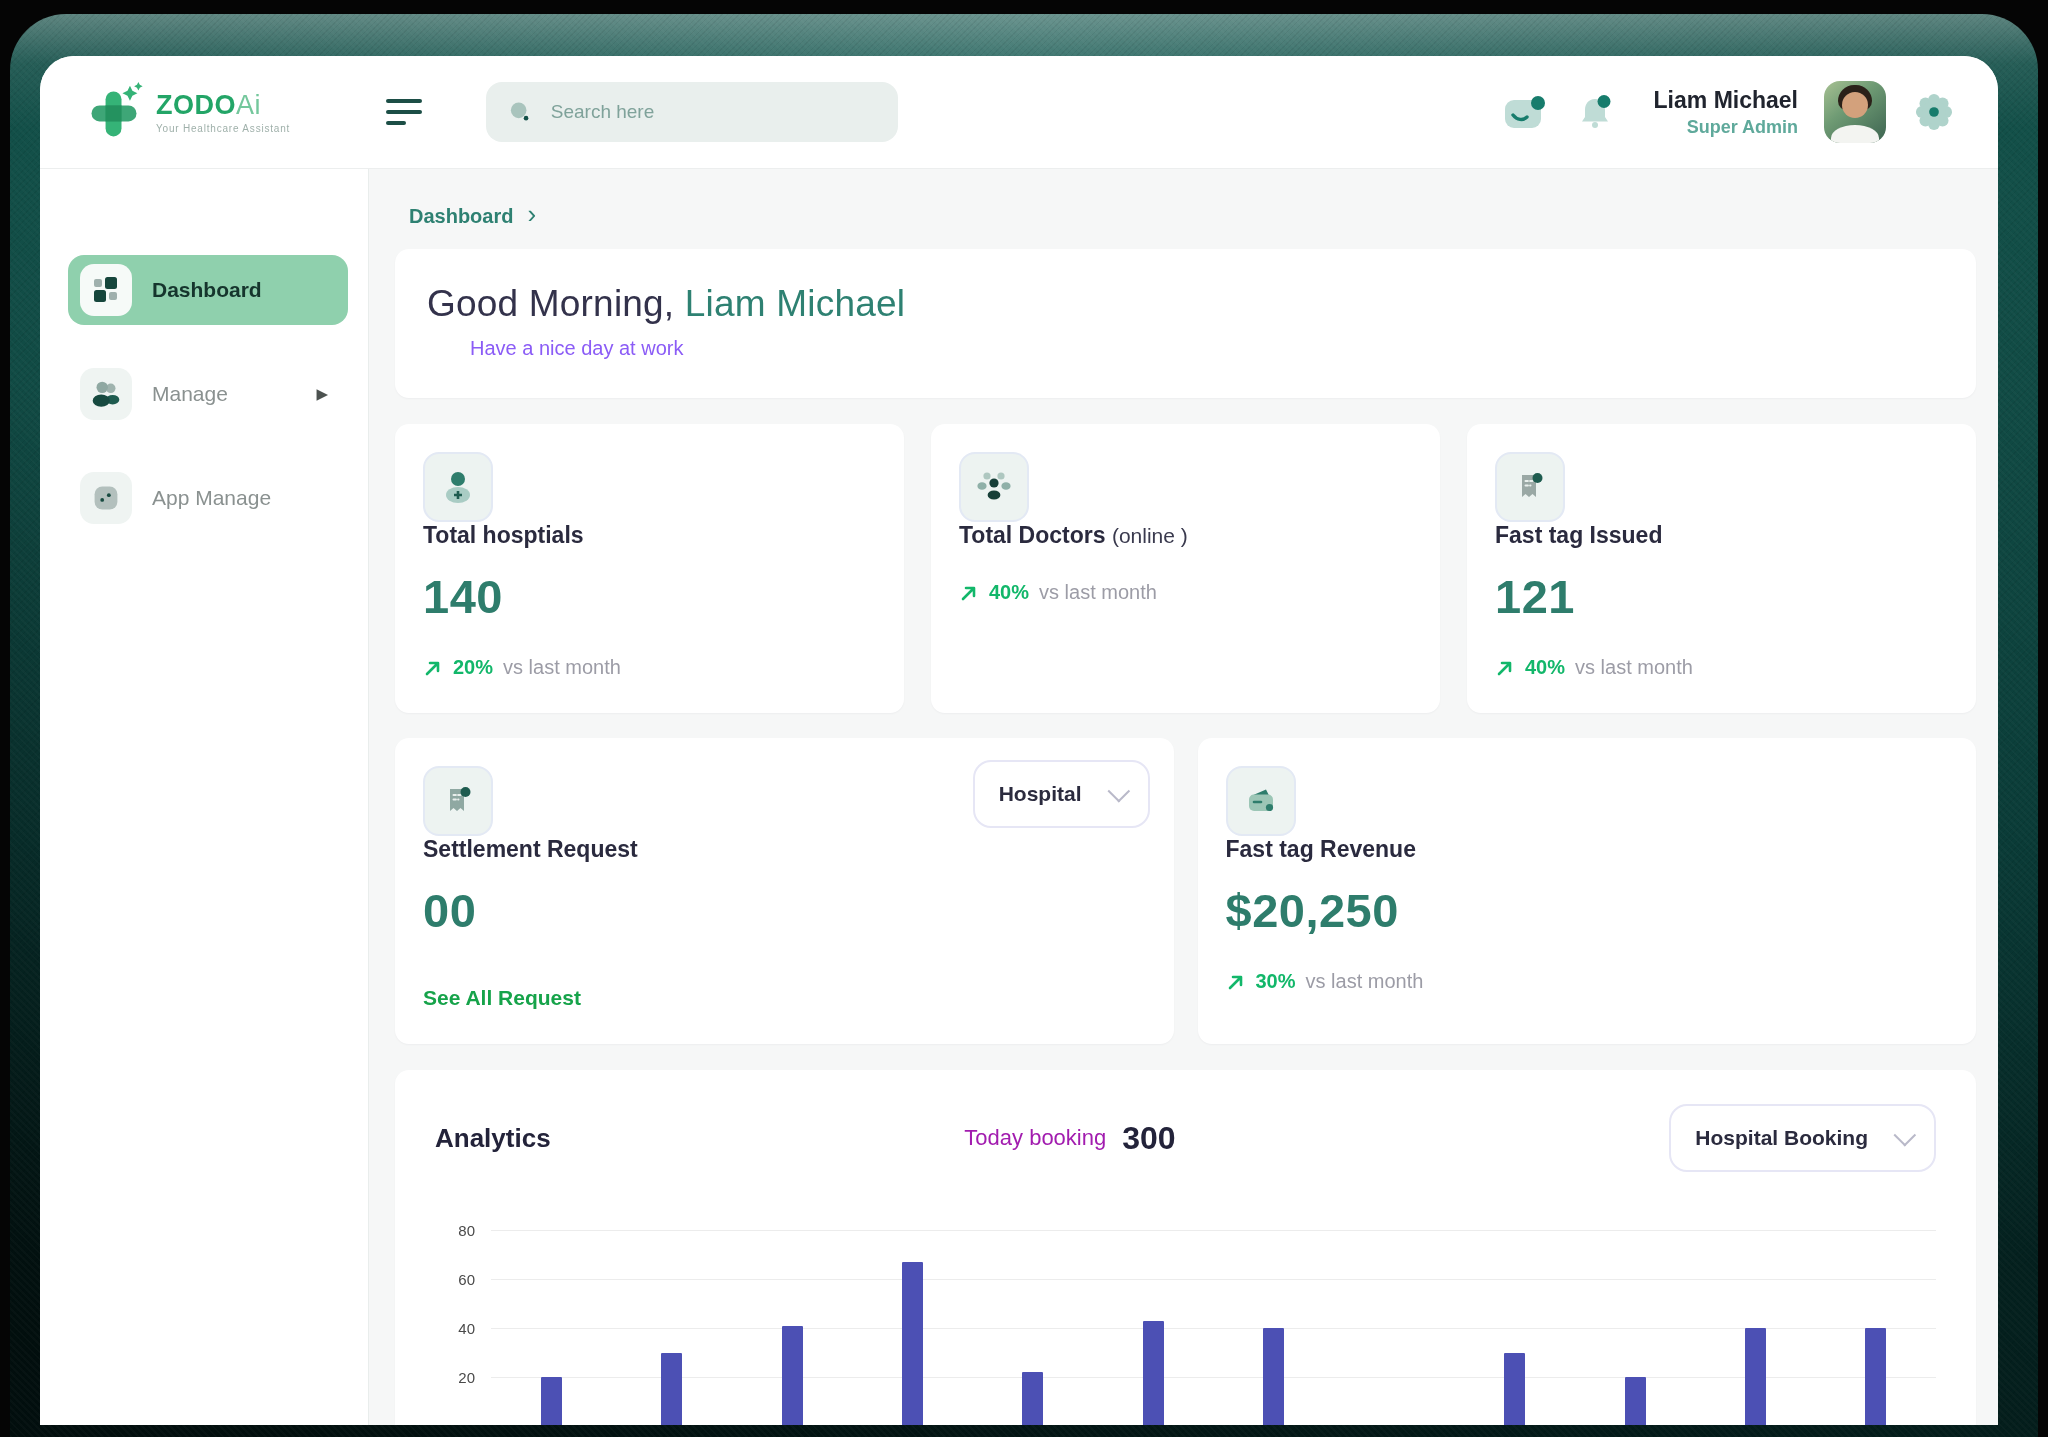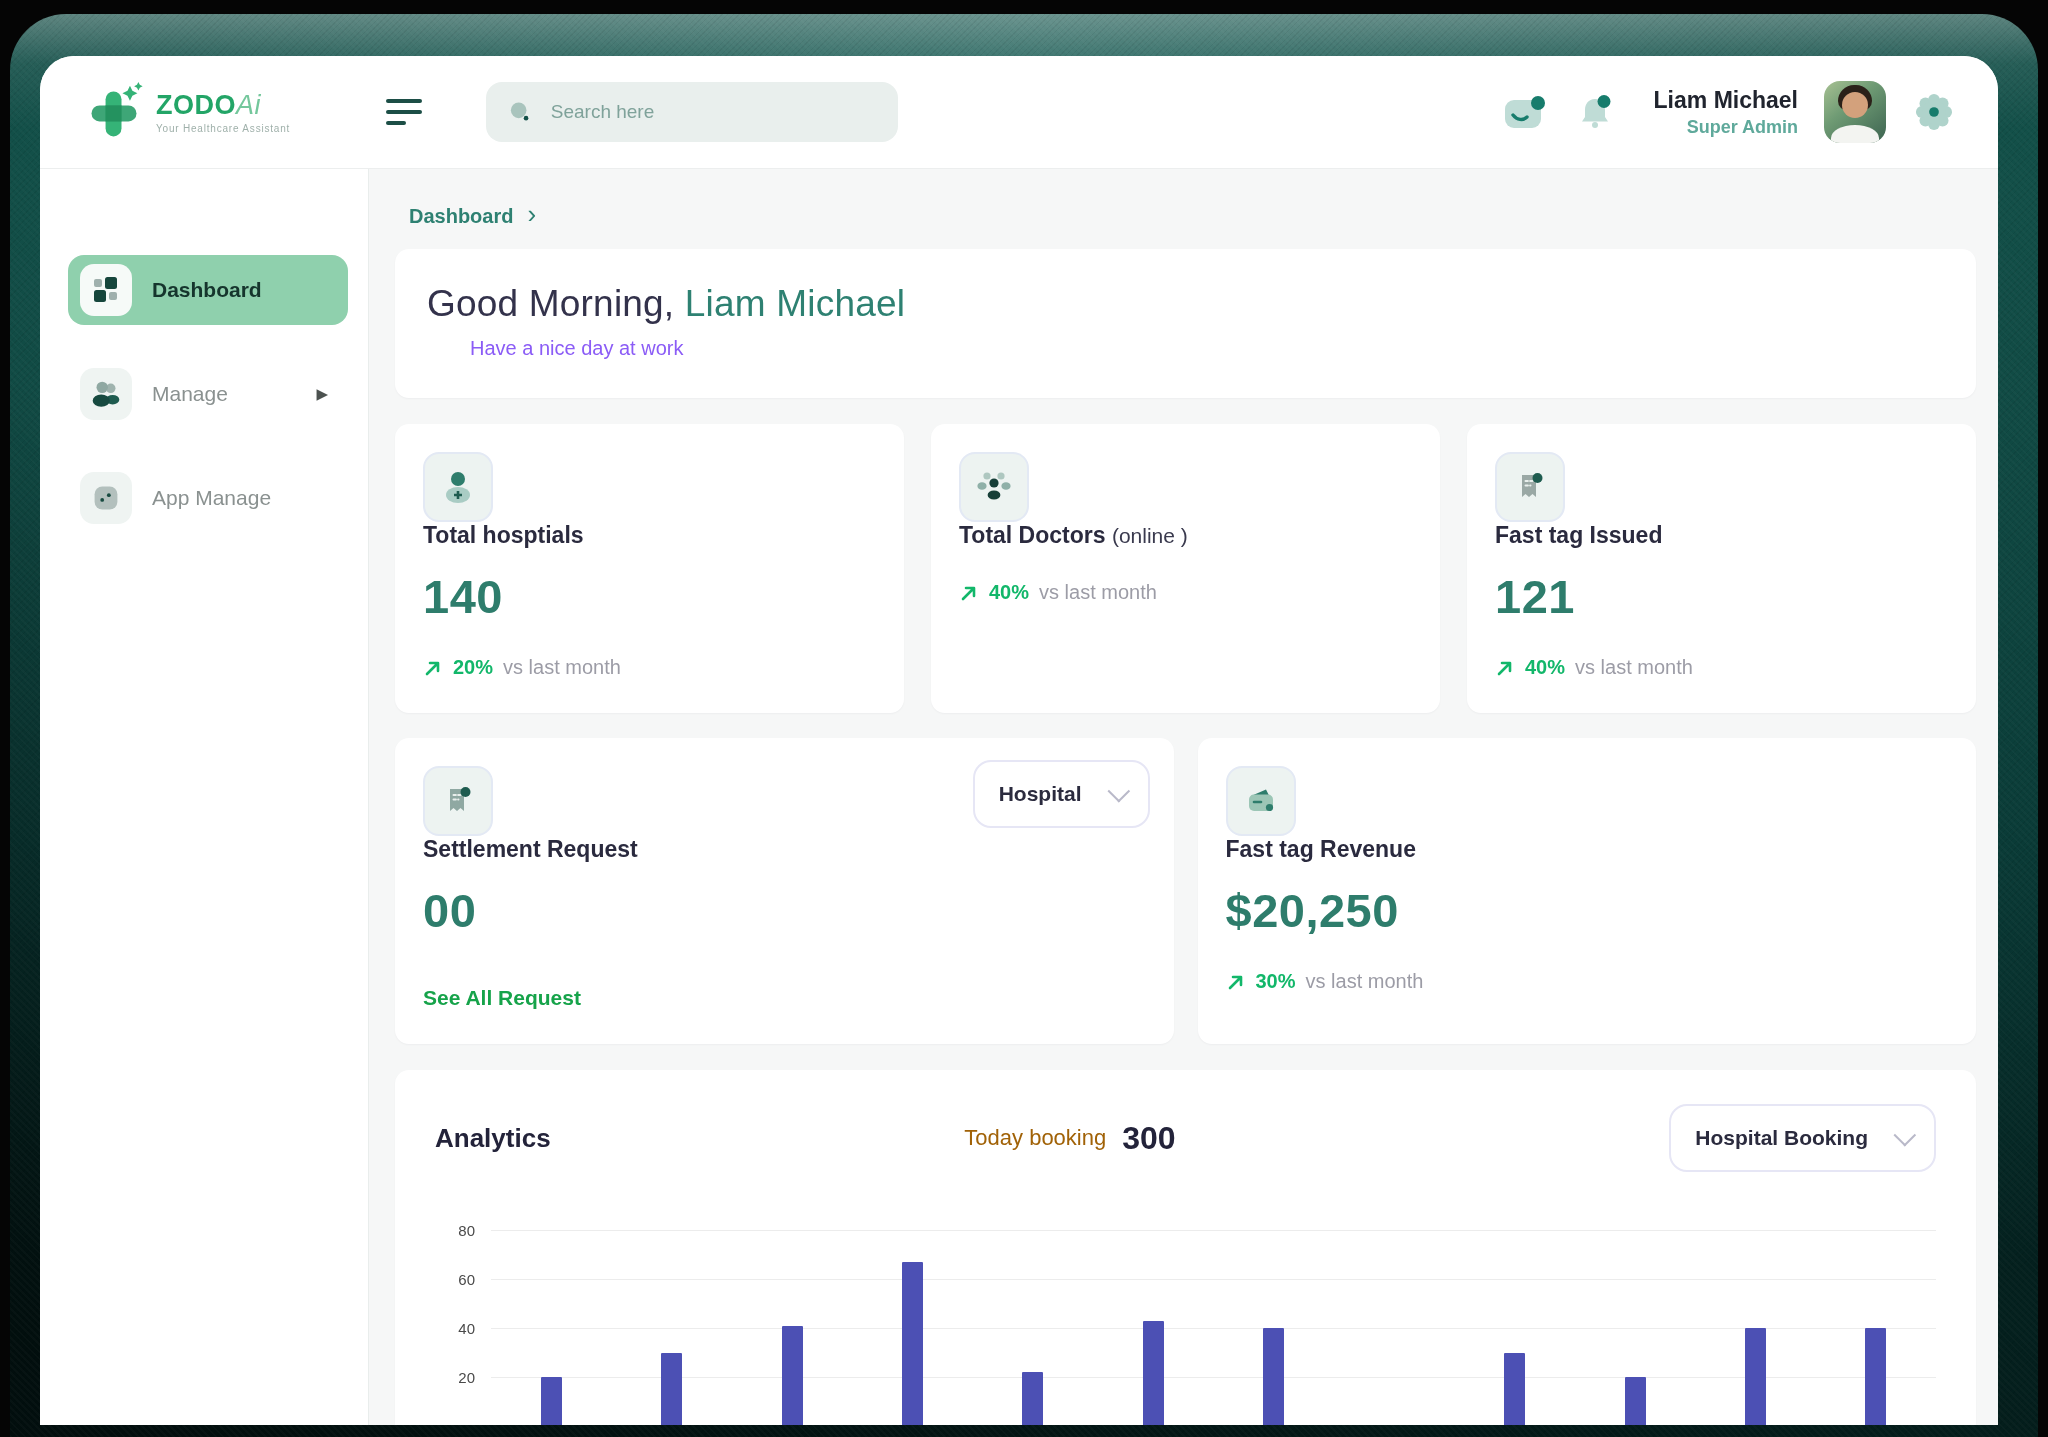--- a/index.html
+++ b/index.html
@@ -29,21 +29,21 @@
   .app{
     position:absolute;top:56px;left:40px;right:50px;bottom:12px;
     background:#fff;border-radius:34px 34px 0 0;overflow:hidden;
     display:flex;flex-direction:column;
   }
   
   .hd{height:112px;flex:0 0 112px;display:flex;align-items:center;padding:0 42px 0 44px;
       border-bottom:1px solid #eceeee;background:#fff;}
   .logo{display:flex;align-items:center;gap:12px;}
   .logo-txt .line1{font-size:27px;font-weight:800;color:#23A567;letter-spacing:.5px;}
-  .logo-txt .line1 .ai{font-weight:500;color:#74C79C;font-style:italic;}
+  .logo-txt .line1 .ai{font-weight:500;color:#74C79C;}
   .logo-txt .tag{font-size:10px;color:#9FB0AA;letter-spacing:.8px;margin-top:2px;}
   .burger{margin-left:96px;width:40px;height:34px;display:flex;flex-direction:column;justify-content:center;gap:7px;cursor:pointer;}
   .burger i{display:block;height:4px;border-radius:3px;background:#1C4E46;}
   .burger i:nth-child(1){width:36px;}.burger i:nth-child(2){width:36px;}.burger i:nth-child(3){width:20px;}
   .search{margin-left:60px;width:368px;height:60px;border-radius:16px;background:#E9EFED;
           display:flex;align-items:center;gap:16px;padding:0 22px;}
   .search input{border:0;background:transparent;outline:none;font-size:19px;color:#4e6f68;
                 font-family:"Liberation Sans",sans-serif;width:100%;}
   .search input::placeholder{color:#7FA29A;}
   .hd-right{margin-left:auto;display:flex;align-items:center;gap:26px;}
@@ -91,21 +91,21 @@
           align-items:center;gap:26px;padding:0 24px;cursor:pointer;}
   .select .lbl{font-size:21px;font-weight:600;color:#2B2B3E;}
   .cdown{width:14px;height:14px;border-right:2.5px solid #B9B9C9;border-bottom:2.5px solid #B9B9C9;
          transform:rotate(45deg) translateY(-4px);}
   .sel-abs{position:absolute;top:22px;right:24px;}
   
   .ana{margin-top:26px;padding:34px 40px;height:430px;}
   .ana-hd{display:flex;align-items:center;}
   .ana-hd .ttl{font-size:26px;font-weight:700;color:#23233A;}
   .today{margin:0 auto;display:flex;align-items:center;gap:16px;transform:translateX(-40px);}
-  .today .tl{font-size:22px;color:#a16207;}
+  .today .tl{font-size:22px;color:#a21caf;}
   .today .tv{font-size:32px;font-weight:800;color:#23233A;}
   .chart{display:flex;margin-top:58px;}
   .yaxis{width:56px;flex:0 0 56px;position:relative;height:196px;}
   .ylab{position:absolute;right:16px;transform:translateY(-50%);font-size:15px;color:#4A4A4A;}
   .plotwrap{flex:1;min-width:0;}
   .plot{position:relative;height:196px;}
   .grid{position:absolute;left:0;right:0;height:1px;background:#ECECEC;}
   .bars{position:absolute;inset:0;display:flex;}
   .bcol{flex:1;display:flex;align-items:flex-end;justify-content:center;}
   .bar{width:21px;border-radius:1px 1px 0 0;cursor:pointer;}

